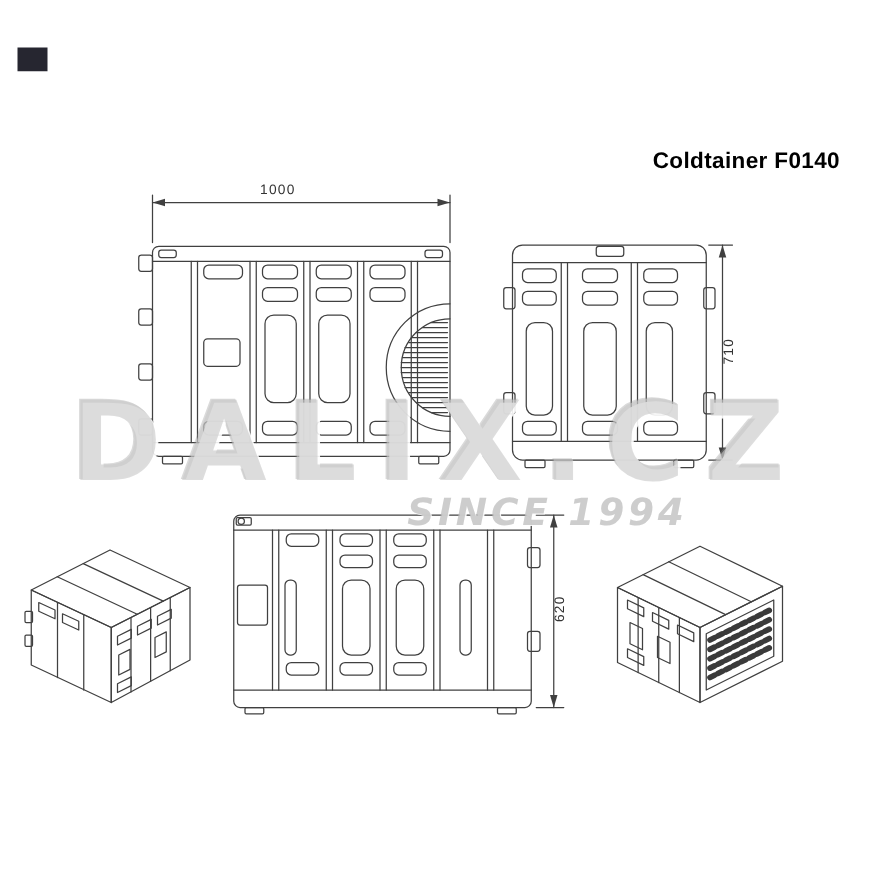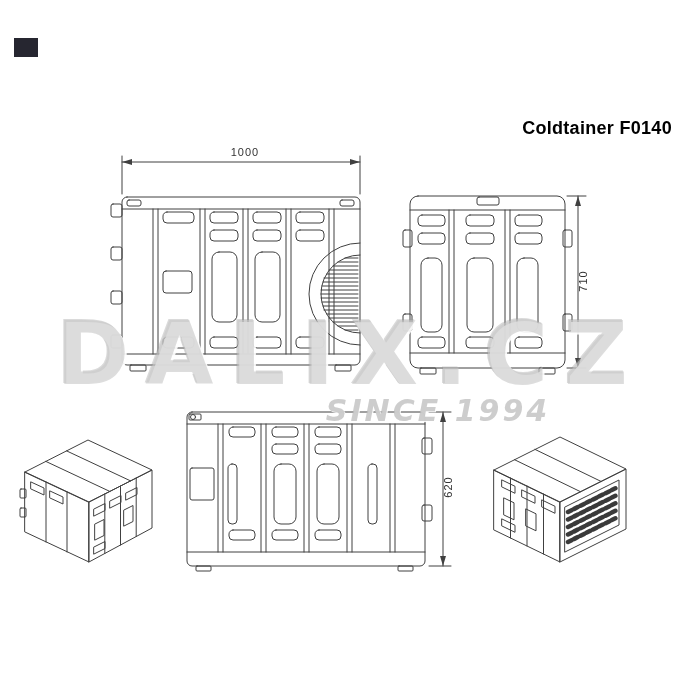--- a/index.html
+++ b/index.html
@@ -10,21 +10,21 @@
 
   .page-title { position:absolute; top:118px; left:0; width:672px; text-align:right;
                 font-size:18px; font-weight:bold; color:#000; letter-spacing:.3px; }
 
   svg.art { position:absolute; left:0; top:0; }
   .ln  { fill:none; stroke:#404040; stroke-width:1; stroke-linejoin:round; stroke-linecap:round; }
   .fill{ fill:#404040; stroke:none; }
   .dots{ fill:none; stroke:#3a3a3a; stroke-width:4.5; stroke-dasharray:4 3; }
 
   .dim-label { position:absolute; font-size:11px; color:#333; letter-spacing:1px; }
-  .dim-width  { left:221px; top:146px; width:48px; text-align:center; }
+  .dim-width  { left:208px; top:146px; width:48px; }
   .dim-height { left:572px; top:275px; width:22px; text-align:center;
                 transform:rotate(-90deg); transform-origin:center; }
   .dim-depth  { left:437px; top:481px; width:22px; text-align:center;
                 transform:rotate(-90deg); transform-origin:center; }
 
   .watermark { position:absolute; left:0; top:0; width:700px; height:700px; pointer-events:none; }
   .wm-brand { position:absolute; top:310px; left:0; width:700px; text-align:center;
               font-family:"DejaVu Sans", sans-serif; font-weight:bold;
               font-size:88px; line-height:1; letter-spacing:16px;
               color:rgba(200,200,200,0.62);

